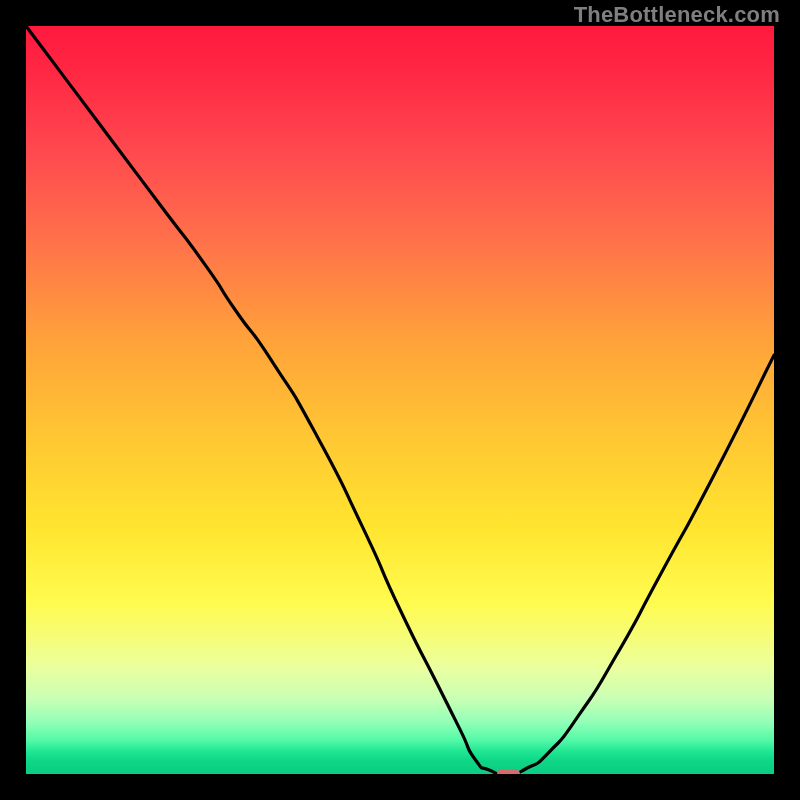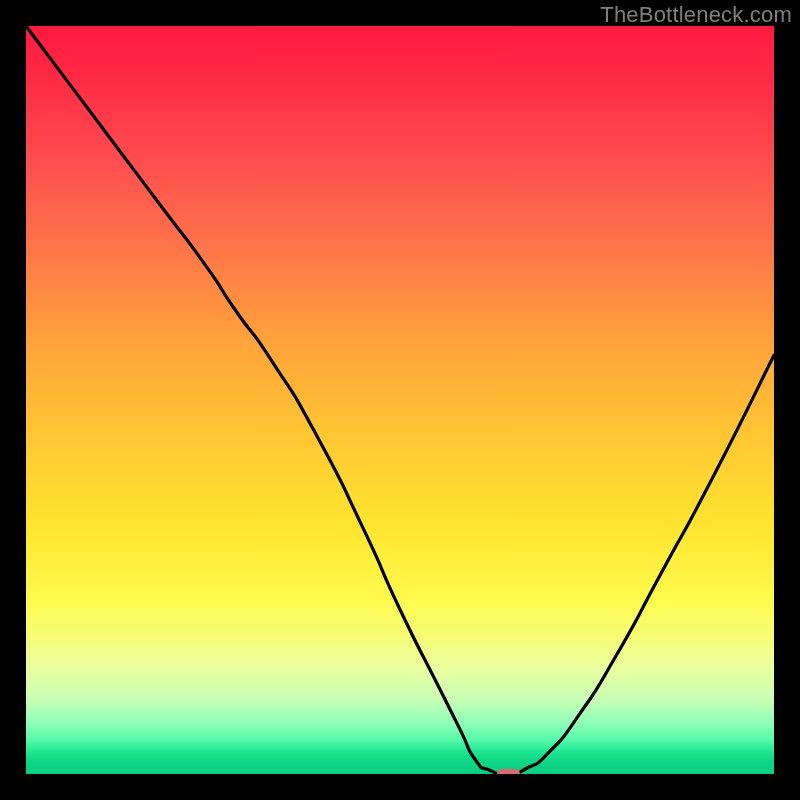--- a/index.html
+++ b/index.html
@@ -13,24 +13,24 @@
   }
   .frame {
     position: relative;
     width: 800px;
     height: 800px;
     background: #000;
   }
   .watermark {
     position: absolute;
     top: 2px;
-    right: 8px;
+    right: 20px;
     color: #7f7f7f;
     font-size: 22px;
-    font-weight: 400;
+    font-weight: 700;
     letter-spacing: 0.2px;
     z-index: 30;
   }
   .plot-area {
     position: absolute;
     left: 26px;
     top: 26px;
     width: 748px;
     height: 748px;
     overflow: hidden;

